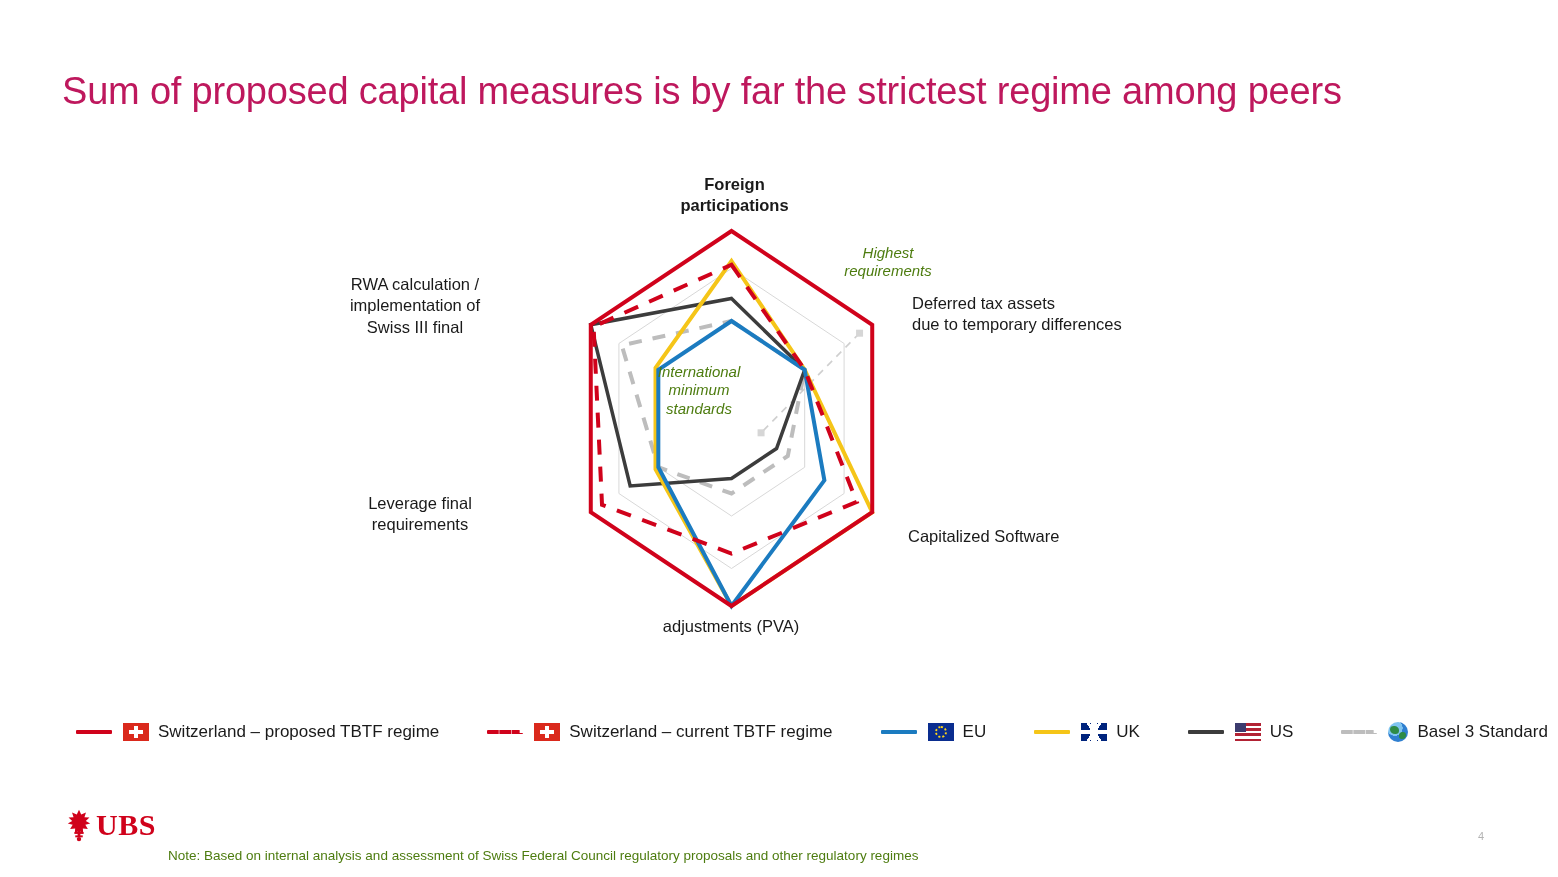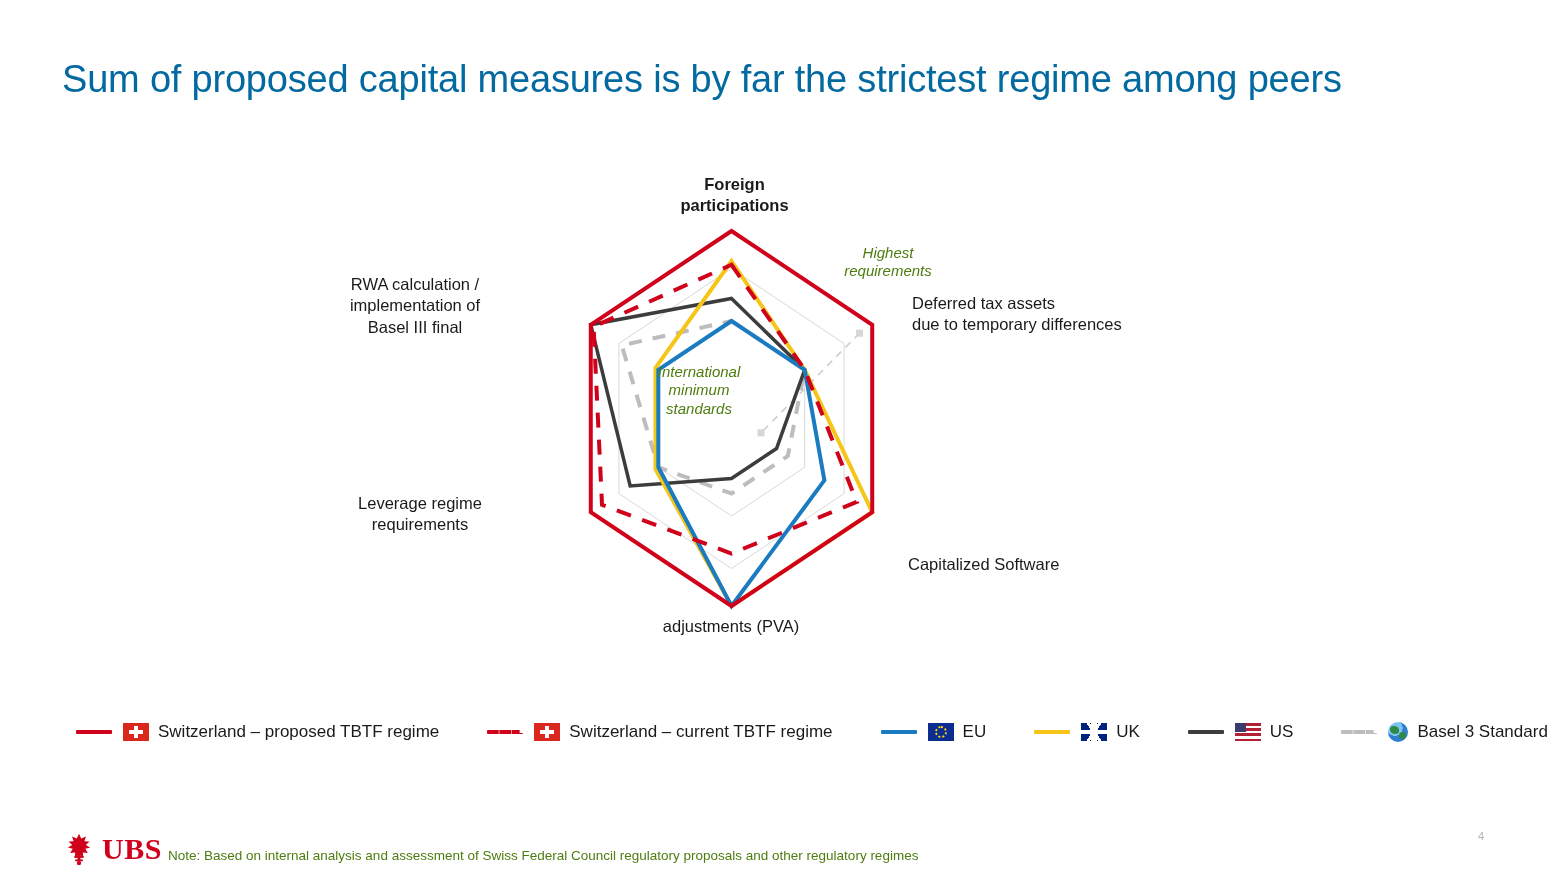--- a/index.html
+++ b/index.html
@@ -8,36 +8,36 @@
     background:#ffffff;
     font-family:"Liberation Sans", sans-serif;
     color:#1a1a1a;
     overflow:hidden;
     position:relative;
   }
   .slide{position:absolute;inset:0;}
 
   
   .title{
-    position:absolute;left:62px;top:58px;
-    font-size:38px;font-weight:400;color:#0369a1;
+    position:absolute;left:62px;top:70px;
+    font-size:38px;font-weight:400;color:#be185d;
     letter-spacing:-0.2px;white-space:nowrap;
   }
 
   
   .chart-wrap{position:absolute;left:0;top:150px;width:1558px;height:530px;}
   .radar-svg{position:absolute;left:0;top:0;}
 
   
   .axlabel{position:absolute;font-size:16.5px;line-height:1.30;color:#1a1a1a;}
   .axlabel b{font-weight:normal;}
   .axlabel .reg{font-weight:400;}
   .ax-foreign{left:667px;top:24px;width:135px;text-align:center;font-weight:bold;}
   .ax-dta{left:912px;top:143px;width:275px;text-align:left;}
-  .ax-software{left:908px;top:376px;width:230px;text-align:left;margin-top:28px;}
+  .ax-software{left:908px;top:376px;width:230px;text-align:left;}
   .ax-pva{left:600px;top:466px;width:262px;text-align:center;}
   .ax-leverage{left:310px;top:343px;width:220px;text-align:center;}
   .ax-rwa{left:300px;top:124px;width:230px;text-align:center;}
 
   
   .annot{position:absolute;font-size:15px;font-style:italic;color:#4d7c0f;line-height:1.22;}
   .annot-high{left:828px;top:94px;width:120px;text-align:center;}
   .annot-intl{left:644px;top:213px;width:110px;text-align:center;}
 
   
@@ -92,22 +92,22 @@
   }
   .flag-globe:before{
     content:"";position:absolute;left:2px;top:4px;width:9px;height:8px;
     background:#2e8b46;border-radius:45% 55% 40% 60%;
   }
   .flag-globe:after{
     content:"";position:absolute;left:11px;top:10px;width:7px;height:7px;
     background:#2e8b46;border-radius:55% 45% 60% 40%;
   }
   .ubs-logo{
-    position:absolute;left:62px;top:832px;
-    display:flex;align-items:center;gap:6px;
+    position:absolute;left:62px;top:808px;
+    display:flex;align-items:center;
   }
   .ubs-keys{width:34px;height:34px;}
   .ubs-word{
     font-family:"Liberation Serif", serif;
     font-size:30px;font-weight:bold;color:#d0021b;letter-spacing:0.5px;line-height:1;
   }
   .footnote{
     position:absolute;left:168px;top:848px;
     font-size:13.5px;color:#4d7c0f;
   }
@@ -157,28 +157,28 @@
 
     <div class="axlabel ax-software">
       <span class="reg">Capitalized </span><b>Software</b>
     </div>
 
     <div class="axlabel ax-pva">
       <div><b>adjustments</b><span class="reg"> (PVA)</span></div>
     </div>
 
     <div class="axlabel ax-leverage">
-      <div><b>Leverage regime</b></div>
+      <div><b>Leverage final</b></div>
       <div class="reg">requirements</div>
     </div>
 
     <div class="axlabel ax-rwa">
       <div><b>RWA</b><span class="reg"> calculation /</span></div>
       <div class="reg">implementation of</div>
-      <div><b>Basel III final</b></div>
+      <div><b>Swiss III final</b></div>
     </div>
 
     <div class="annot annot-high">
       <div>Highest</div>
       <div>requirements</div>
     </div>
 
     <div class="annot annot-intl">
       <div>International</div>
       <div>minimum</div>

